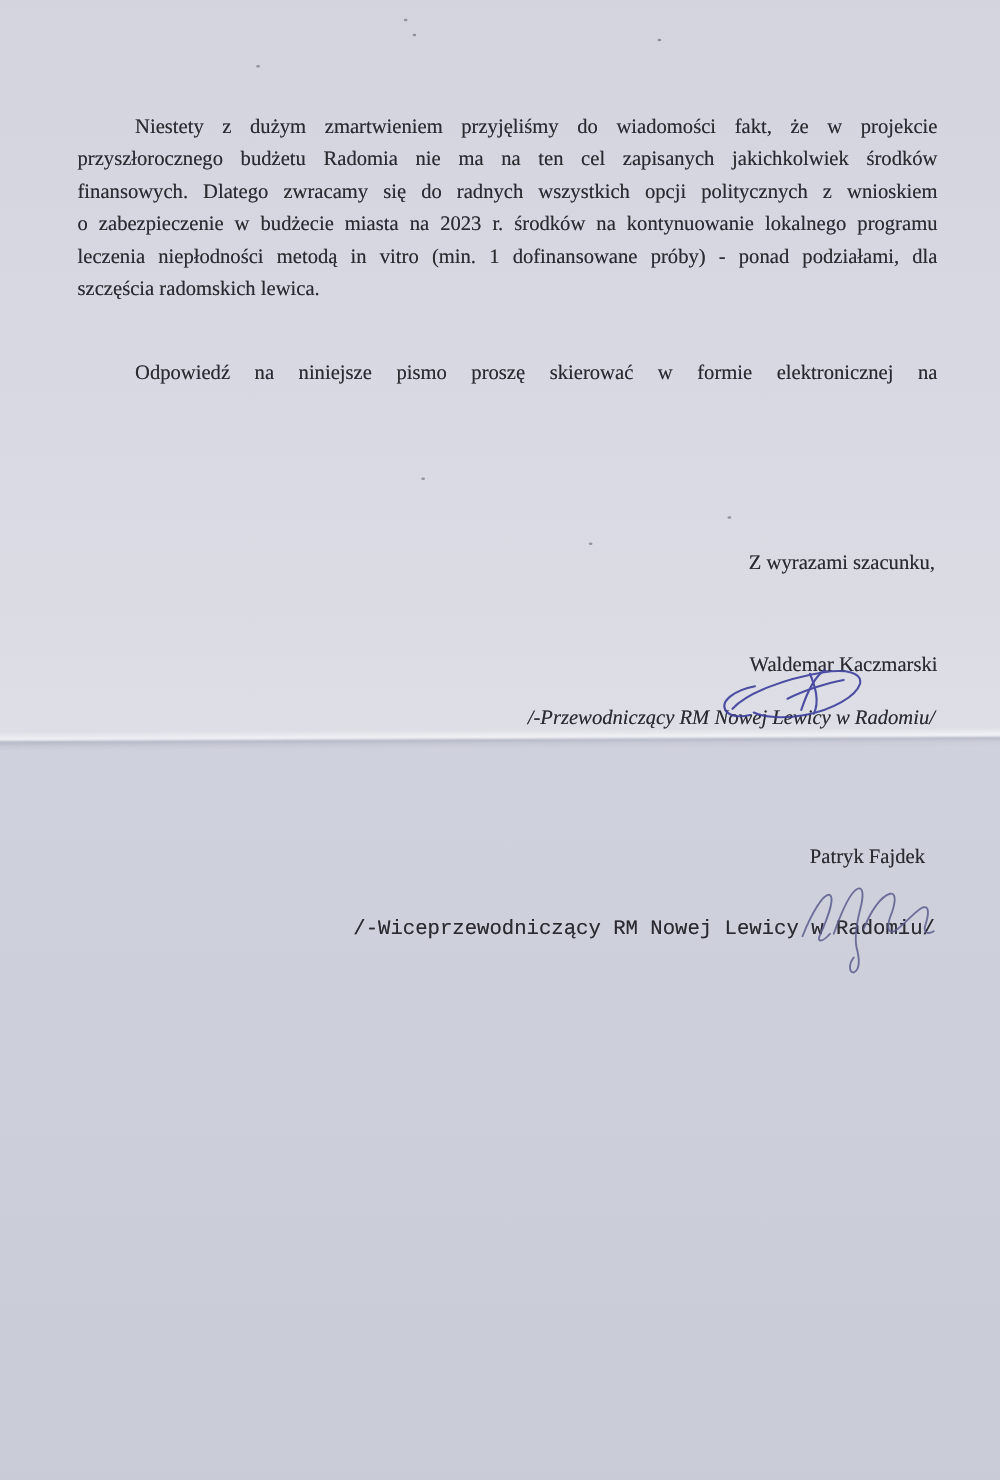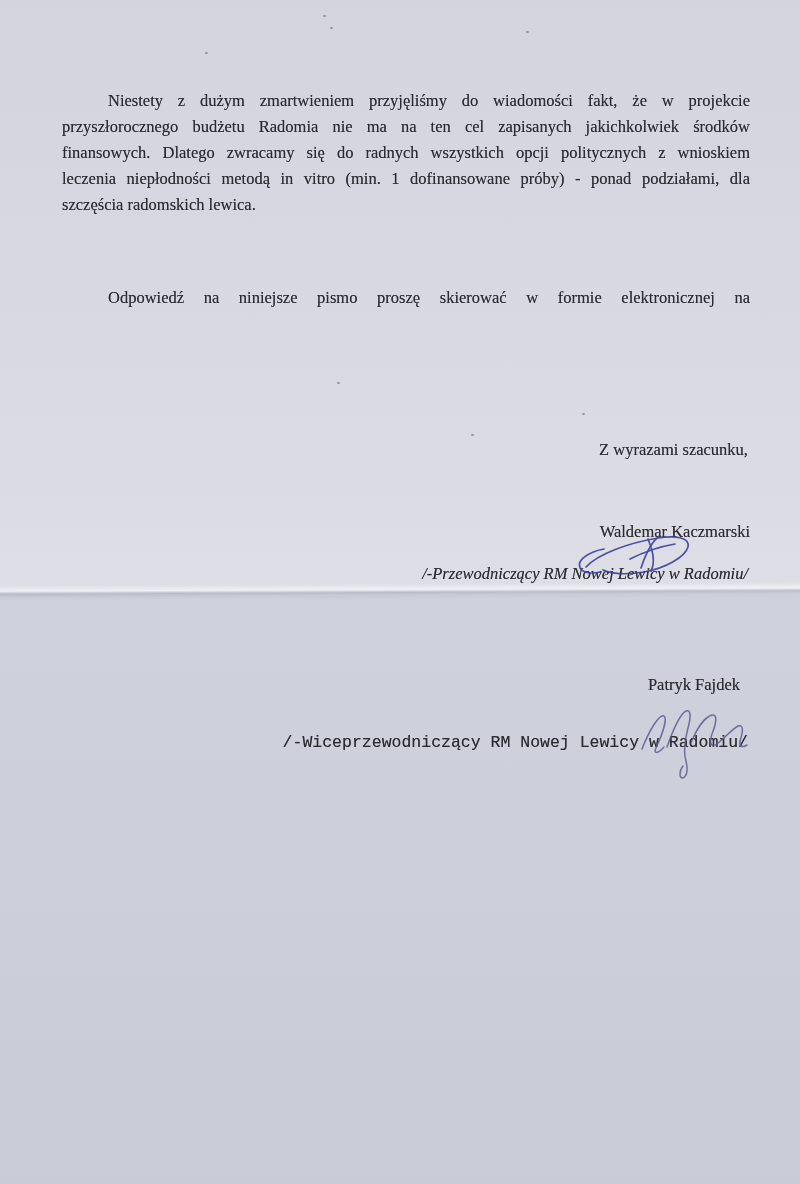--- a/index.html
+++ b/index.html
@@ -35,20 +35,21 @@
 </style>
 </head>
 <body>
 
 <div class="page">
 
   <div class="block txt p1">
     <div class="jline indent">Niestety z dużym zmartwieniem przyjęliśmy do wiadomości fakt, że w projekcie</div>
     <div class="jline">przyszłorocznego budżetu Radomia nie ma na ten cel zapisanych jakichkolwiek środków</div>
     <div class="jline">finansowych. Dlatego zwracamy się do radnych wszystkich opcji politycznych z wnioskiem</div>
+    <div class="jline">o zabezpieczenie w budżecie miasta na 2023 r. środków na kontynuowanie lokalnego programu</div>
     <div class="jline">leczenia niepłodności metodą in vitro (min. 1 dofinansowane próby) - ponad podziałami, dla</div>
     <div class="plain">szczęścia radomskich lewica.</div>
   </div>
 
 
   <div class="block txt p3">
     <div class="jline indent">Odpowiedź na niniejsze pismo proszę skierować w formie elektronicznej na</div>
   </div>
 
   <div class="txt salutation">Z wyrazami szacunku,</div>

